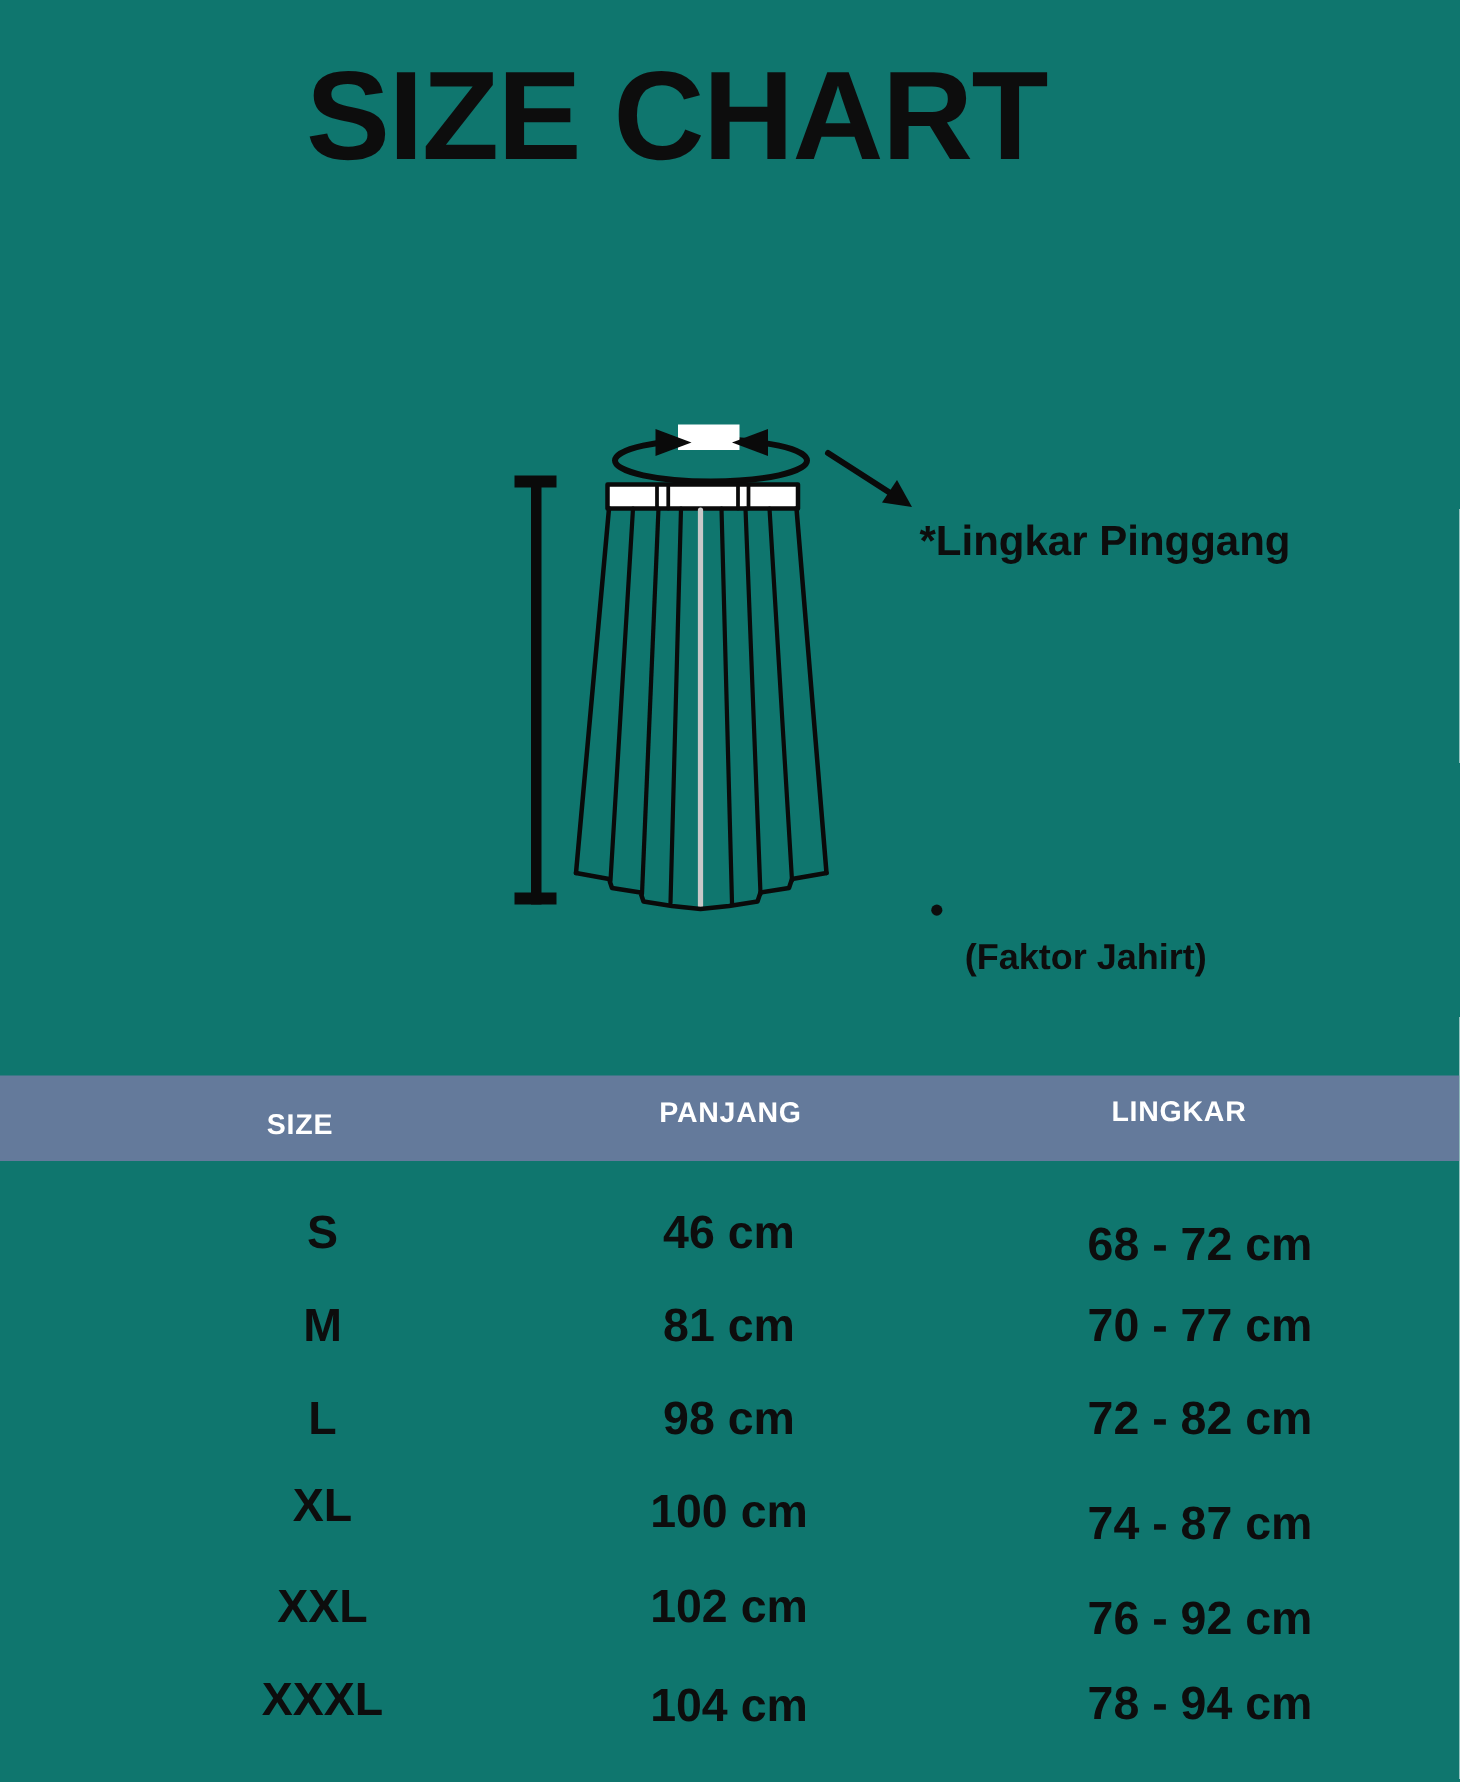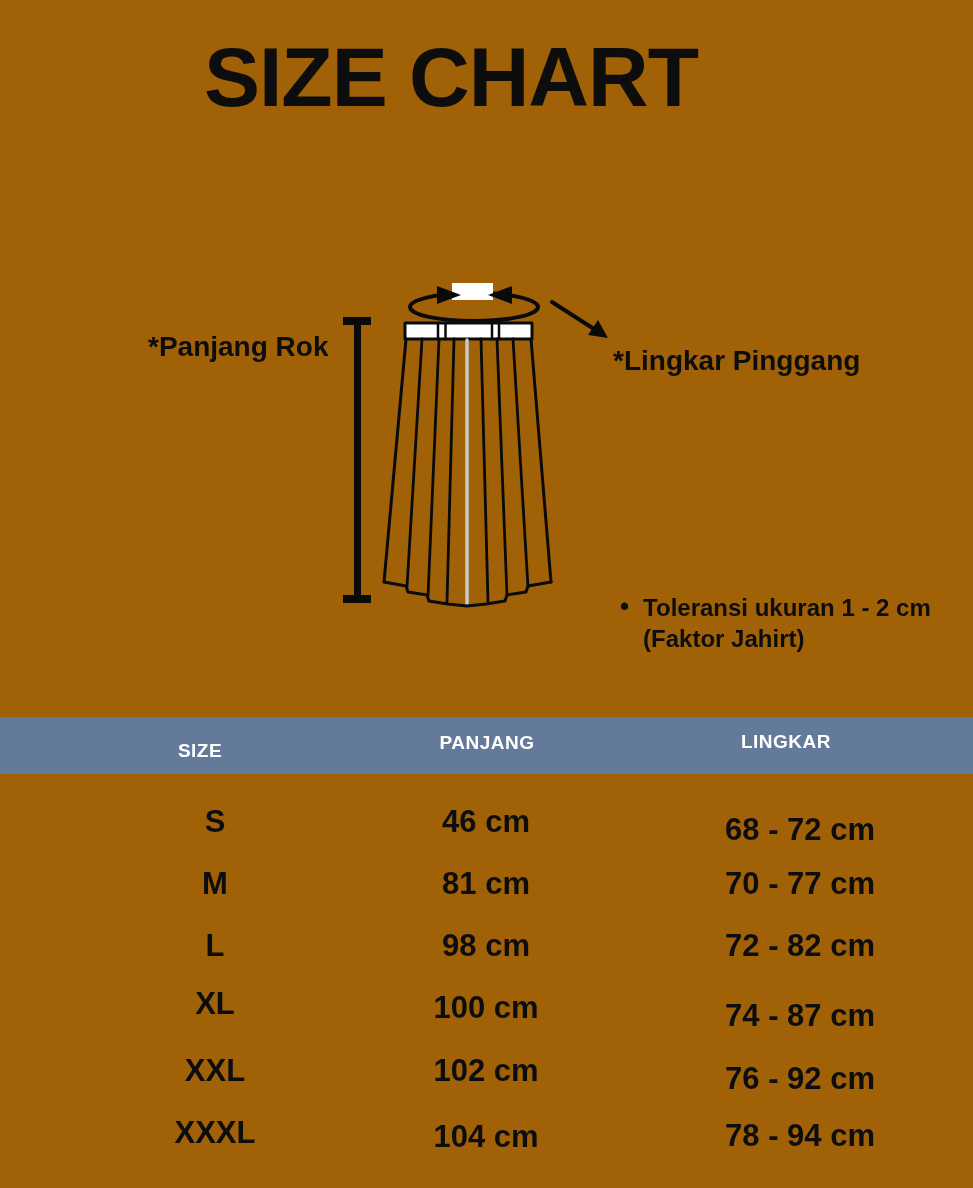--- a/index.html
+++ b/index.html
@@ -1,19 +1,19 @@
 <!DOCTYPE html>
 <html><head>
 <meta charset="utf-8">
 <style>
   html,body{margin:0;padding:0;background:#ffffff;}
   #canvas{
     position:relative;
     width:973px;height:1188px;
-    background:#a16207;
+    background:#0f766e;
     font-family:"Liberation Sans", sans-serif;
     color:#0a0a0a;
     overflow:hidden;
   }
   
   .title-block{
     position:absolute;
     top:26px;right:275px;
     text-align:right;
     font-weight:bold;
@@ -118,27 +118,26 @@
       <line x1="467" y1="340" x2="467" y2="604" stroke="#c9c9c9" stroke-width="3.5"></line>
       <line x1="481" y1="339" x2="488" y2="602" stroke-width="2.8"></line>
       <line x1="497" y1="339" x2="507" y2="596" stroke-width="2.8"></line>
       <line x1="513" y1="339" x2="528" y2="587" stroke-width="2.8"></line>
       <line x1="531" y1="339" x2="551" y2="582" stroke-width="3"></line>
 
       <polyline points="384,582 406,586 408,592 427,595 429,601 448,604 467,606 486,604 505,601 507,595 526,592 528,586 551,582" stroke-width="3"></polyline>
     </g>
   </svg>
 
-  <div class="diagram-label" id="panjang-label">*Panjang Rok</div>
   <div class="diagram-label" id="lingkar-label">*Lingkar Pinggang</div>
 
   <div id="note">
     <span class="bullet">•</span>
     <span>
-      <span>Toleransi ukuran 1 - 2 cm</span><br>
+      <br>
       <span>(Faktor Jahirt)</span>
     </span>
   </div>
 
   <div id="table-header-band"></div>
   <span class="hcell" id="h-size">SIZE</span>
   <span class="hcell" id="h-panjang">PANJANG</span>
   <span class="hcell" id="h-lingkar">LINGKAR</span>
 
   <div class="trow r1">

